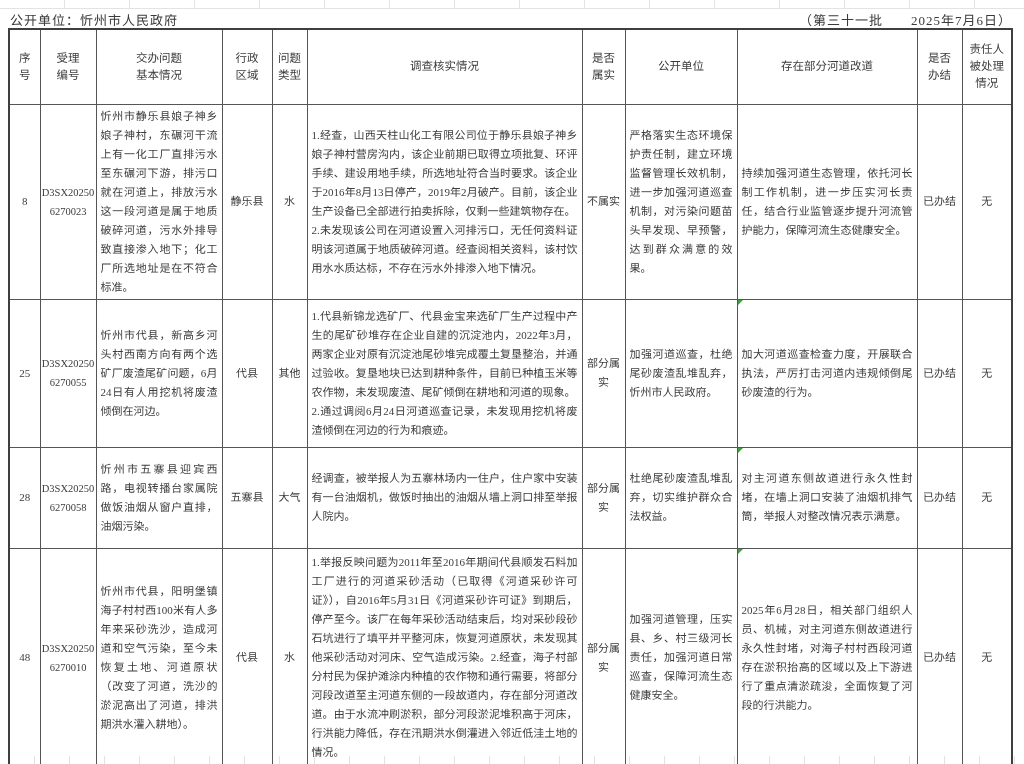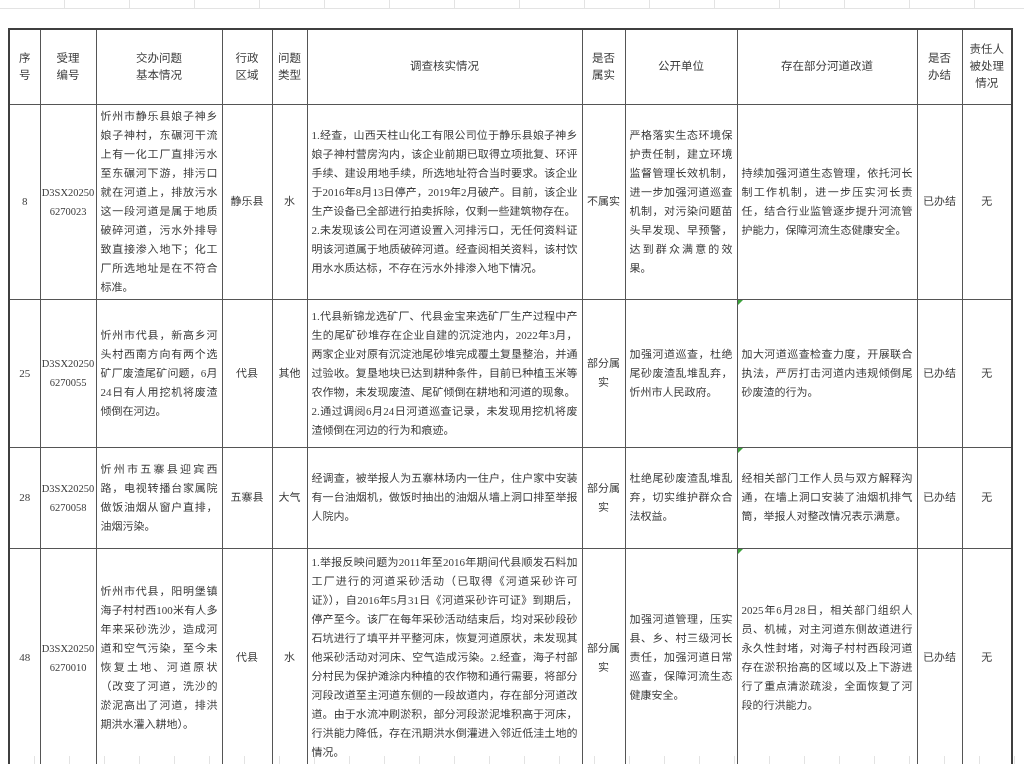--- a/index.html
+++ b/index.html
@@ -87,20 +87,24 @@
     border-right: 5px solid transparent;
   }
 </style>
 </head>
 <body>
 
 <div class="page">
 
   <div class="grid-strip top"></div>
 
+  <div class="title-row">
+    <span>公开单位：忻州市人民政府</span>
+    <span>（第三十一批　　2025年7月6日）</span>
+  </div>
 
   <table class="main-table">
     <colgroup>
       <col style="width:31px">
         <col style="width:56px">
         <col style="width:126px">
         <col style="width:50px">
         <col style="width:35px">
         <col style="width:275px">
         <col style="width:43px">
@@ -164,21 +168,21 @@
       </tr>
       <tr style="height:101px">
         <td>28</td>
         <td class="c-id">D3SX202506270058</td>
         <td class="c-just">忻州市五寨县迎宾西路，电视转播台家属院做饭油烟从窗户直排，油烟污染。</td>
         <td>五寨县</td>
         <td>大气</td>
         <td class="c-just">经调查，被举报人为五寨林场内一住户，住户家中安装有一台油烟机，做饭时抽出的油烟从墙上洞口排至举报人院内。</td>
         <td>部分属实</td>
         <td class="c-just">杜绝尾砂废渣乱堆乱弃，切实维护群众合法权益。</td>
-        <td class="c-just flag">经相关部门工作人员与双方解释沟通，在墙上洞口安装了油烟机排气筒，举报人对整改情况表示满意。</td>
+        <td class="c-just flag">对主河道东侧故道进行永久性封堵，在墙上洞口安装了油烟机排气筒，举报人对整改情况表示满意。</td>
         <td>已办结</td>
         <td>无</td>
       </tr>
       <tr style="height:220px">
         <td>48</td>
         <td class="c-id">D3SX202506270010</td>
         <td class="c-just">忻州市代县，阳明堡镇海子村村西100米有人多年来采砂洗沙，造成河道和空气污染，至今未恢复土地、河道原状（改变了河道，洗沙的淤泥高出了河道，排洪期洪水灌入耕地）。</td>
         <td>代县</td>
         <td>水</td>
         <td class="c-just">1.举报反映问题为2011年至2016年期间代县顺发石料加工厂进行的河道采砂活动（已取得《河道采砂许可证》），自2016年5月31日《河道采砂许可证》到期后，停产至今。该厂在每年采砂活动结束后，均对采砂段砂石坑进行了填平并平整河床，恢复河道原状，未发现其他采砂活动对河床、空气造成污染。2.经查，海子村部分村民为保护滩涂内种植的农作物和通行需要，将部分河段改道至主河道东侧的一段故道内，存在部分河道改道。由于水流冲刷淤积，部分河段淤泥堆积高于河床，行洪能力降低，存在汛期洪水倒灌进入邻近低洼土地的情况。</td>

